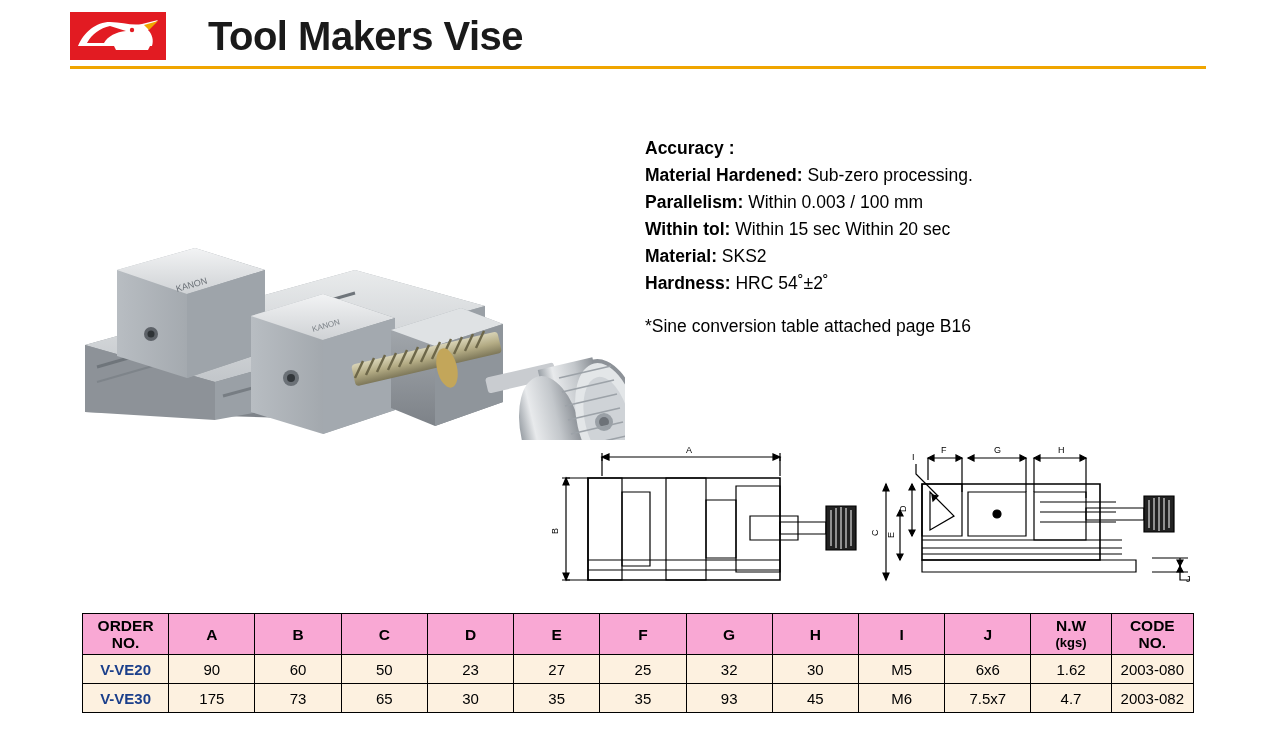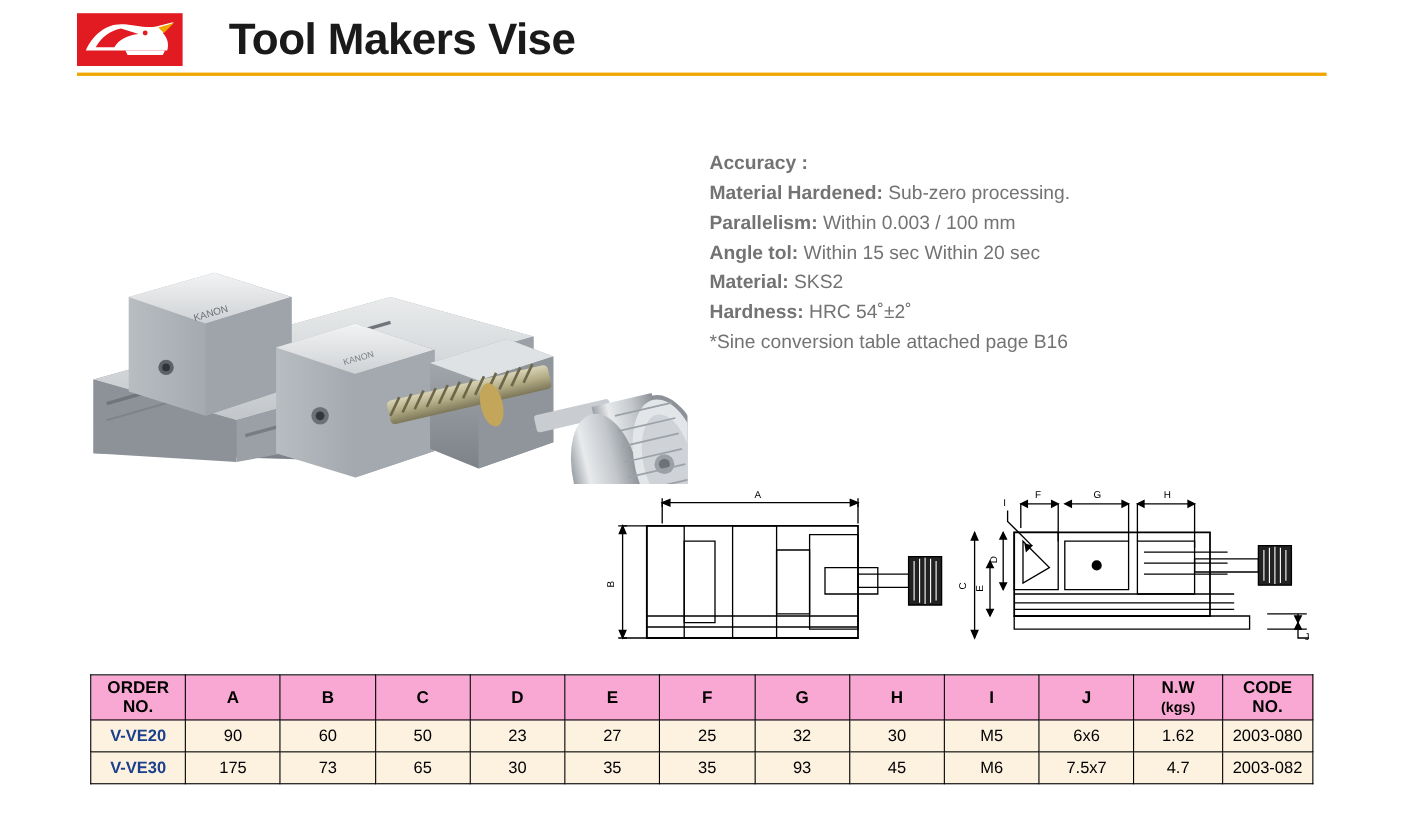--- a/index.html
+++ b/index.html
@@ -55,25 +55,25 @@
     width: 570px; height: 320px;
   }
 
   
   .specs {
     position: absolute;
     left: 645px; top: 135px;
     width: 560px;
     font-size: 17.5px;
     line-height: 27px;
-    color: #737373;
+    color: #000000;
   }
   .specs .row { white-space: nowrap; }
   .specs .lbl { font-weight: bold; }
-  .specs .note { margin-top: 0; }
+  .specs .note { margin-top: 16px; }
 
   
   .drawings {
     position: absolute;
     left: 540px; top: 440px;
     width: 680px; height: 160px;
   }
 
   
   .table-wrap {
@@ -241,21 +241,21 @@
   </div>
   <div class="row">
     <span class="lbl">Material Hardened:</span>
     <span>Sub-zero processing.</span>
   </div>
   <div class="row">
     <span class="lbl">Parallelism:</span>
     <span>Within 0.003 / 100 mm</span>
   </div>
   <div class="row">
-    <span class="lbl">Angle tol:</span>
+    <span class="lbl">Within tol:</span>
     <span>Within 15 sec Within 20 sec</span>
   </div>
   <div class="row">
     <span class="lbl">Material:</span>
     <span>SKS2</span>
   </div>
   <div class="row">
     <span class="lbl">Hardness:</span>
     <span>HRC 54˚±2˚</span>
   </div>

